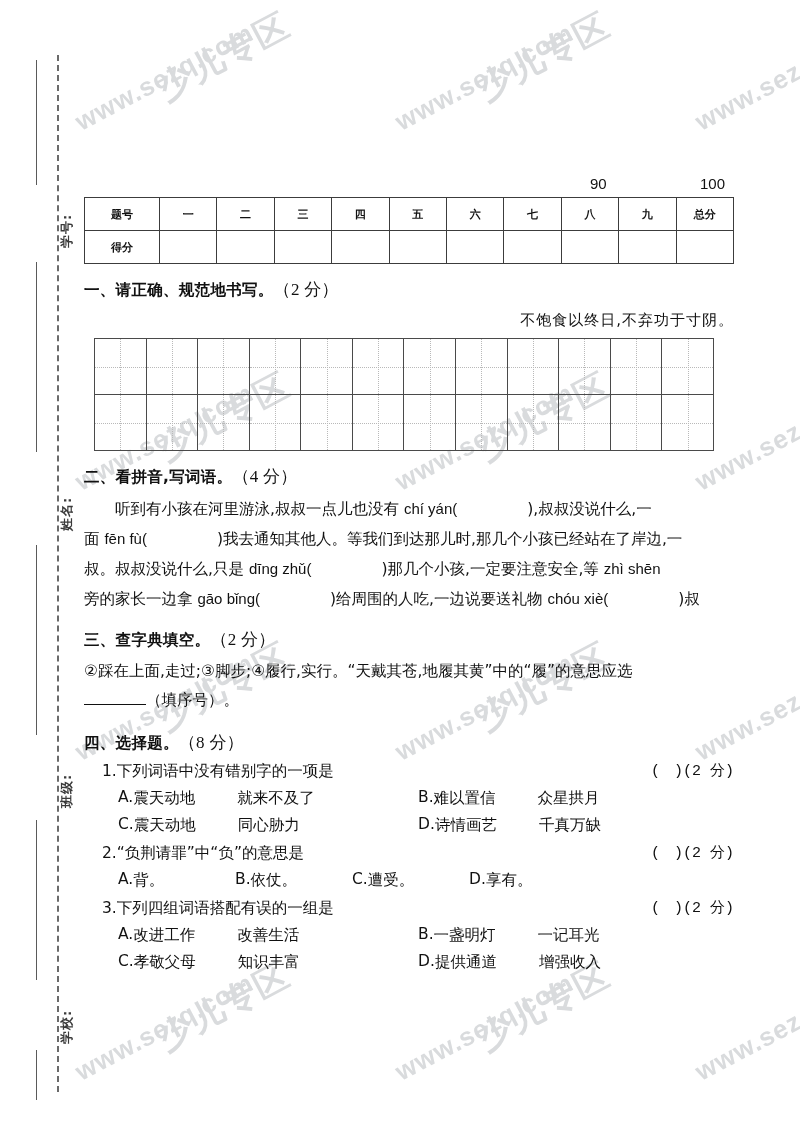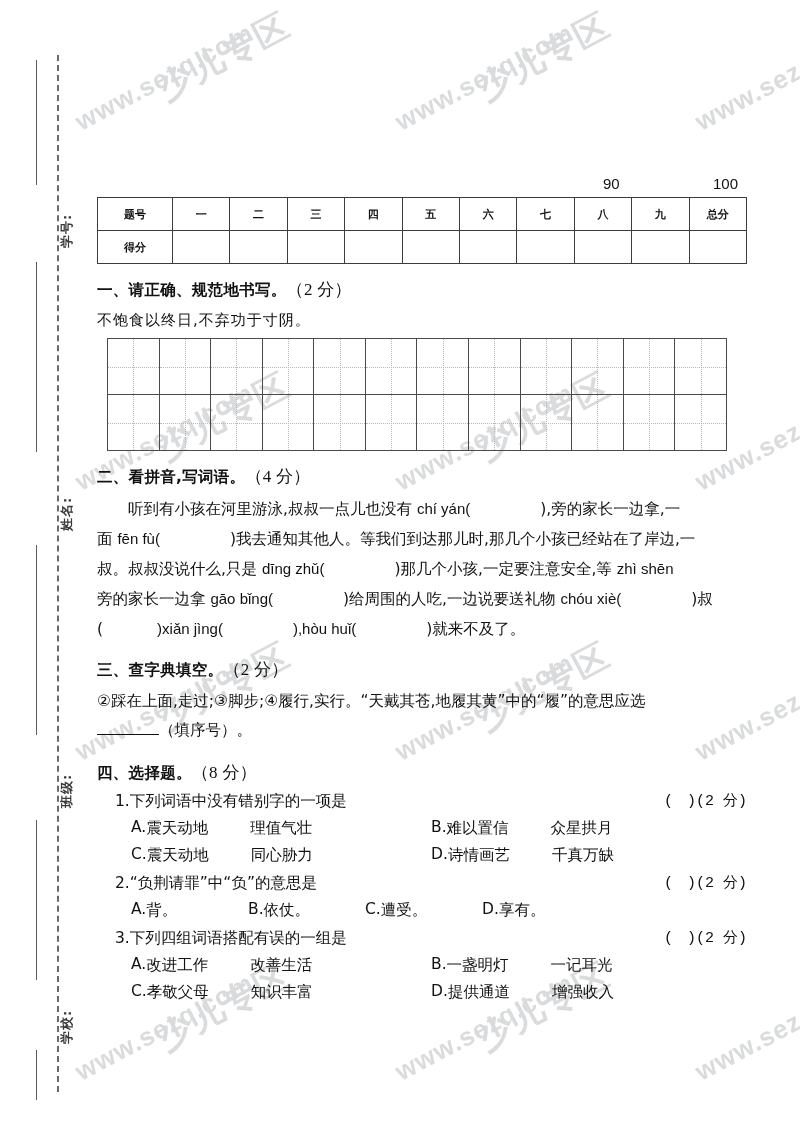--- a/index.html
+++ b/index.html
@@ -74,21 +74,21 @@
     font-family: "DejaVu Sans", sans-serif;
     color: #3a3a3a;
     transform: rotate(-90deg);
     transform-origin: center center;
     letter-spacing: 1px;
   }
 
   
   .content {
     position: absolute;
-    left: 97px;
+    left: 84px;
     top: 0;
     width: 650px;
   }
 
   
   .score-marks {
     position: relative;
     height: 22px;
   }
   .score-marks span {
@@ -139,21 +139,21 @@
   }
   .indent { text-indent: 2em; }
   .py { font-family: Liberation Sans, sans-serif; font-size: 15px; }
   .blank-sm { display: inline-block; width: 54px; }
   .blank-md { display: inline-block; width: 70px; }
   .ul { border-bottom: 1.3px solid #111; display: inline-block; }
   .ul.w1 { width: 52px; }
   .ul.w2 { width: 62px; }
 
   .copy-sentence {
-    text-align: left;
+    text-align: right;
     font-size: 15px;
     font-family: "DejaVu Sans", sans-serif;
     color: #111;
     margin: 10px 0 8px 0;
     letter-spacing: 1px;
   }
 
   
   .grid-wrap {
     width: 618px;
@@ -328,38 +328,35 @@
         <div class="cell"></div>
         <div class="cell"></div>
       </div>
     </div>
 
     <div class="sec-title">
       <span>二、看拼音,写词语。</span><span class="pts">（4 分）</span>
     </div>
     <div class="para indent">
       <span>听到有小孩在河里游泳,叔叔一点儿也没有</span>
-      <span class="py">chí yán(</span><span class="blank-md"></span><span>),旁的家长一边拿,一</span>
+      <span class="py">chí yán(</span><span class="blank-md"></span><span>),叔叔没说什么,一</span>
     </div>
     <div class="para">
       <span>面</span>
       <span class="py">fēn fù(</span><span class="blank-md"></span><span>)我去通知其他人。等我们到达那儿时,那几个小孩已经站在了岸边,一</span>
     </div>
     <div class="para">
       <span>叔。叔叔没说什么,只是</span>
       <span class="py">dīng zhǔ(</span><span class="blank-md"></span><span>)那几个小孩,一定要注意安全,等</span>
       <span class="py">zhì shēn</span>
     </div>
     <div class="para">
       <span>旁的家长一边拿</span>
       <span class="py">gāo bǐng(</span><span class="blank-md"></span><span>)给周围的人吃,一边说要送礼物</span>
       <span class="py">chóu xiè(</span><span class="blank-md"></span><span>)叔</span>
-    </div>
-    <div class="para">
-      <span>(</span><span class="blank-sm"></span><span class="py">)xiǎn jìng(</span><span class="blank-md"></span><span class="py">),hòu huǐ(</span><span class="blank-md"></span><span>)就来不及了。</span>
     </div>
 
     <div class="sec-title">
       <span>三、查字典填空。</span><span class="pts">（2 分）</span>
     </div>
     <div class="para">②踩在上面,走过;③脚步;④履行,实行。“天戴其苍,地履其黄”中的“履”的意思应选</div>
     <div class="para">
       <span class="ul w2"></span><span>（填序号）。</span>
     </div>
 
@@ -370,21 +367,21 @@
     <div class="q-line">
       <span>1.</span><span>下列词语中没有错别字的一项是</span>
       <span class="q-tail">
         <span class="brk">(</span><span>)</span><span>(2 分)</span>
       </span>
     </div>
     <div class="opts">
       <div class="op w2col">
         <span class="lab">A.</span>
           <span>震天动地</span>
-          <span class="second">理值气壮</span>
+          <span class="second">就来不及了</span>
       </div>
       <div class="op w2col">
         <span class="lab">B.</span>
           <span>难以置信</span>
           <span class="second">众星拱月</span>
       </div>
     </div>
     <div class="opts">
       <div class="op w2col">
         <span class="lab">C.</span>

